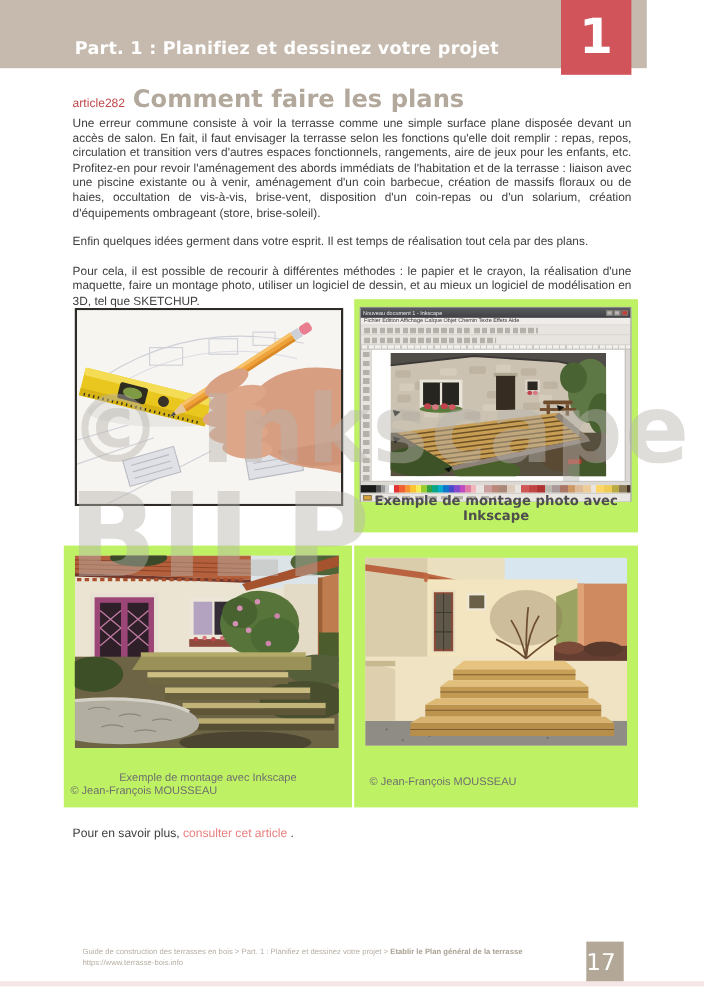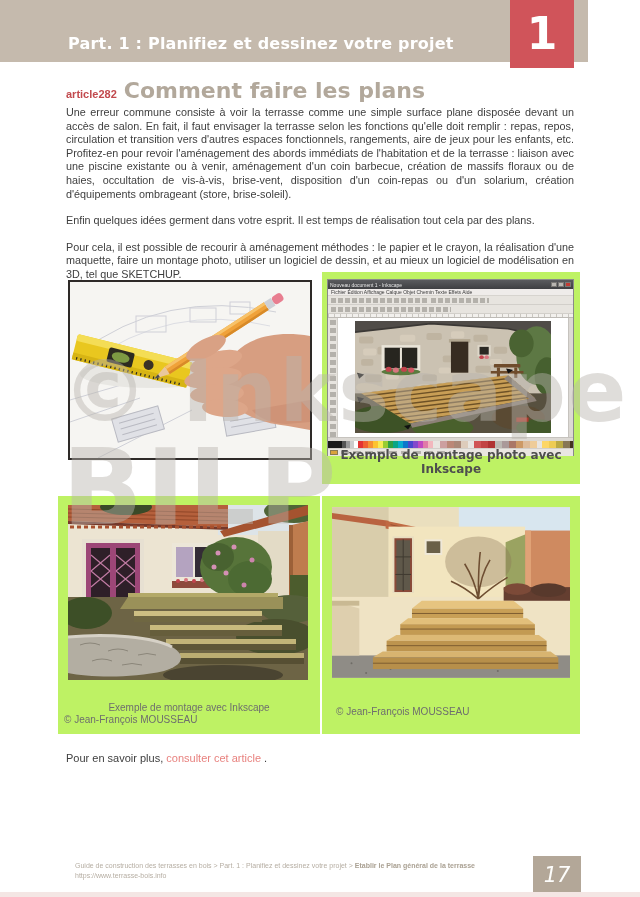--- a/index.html
+++ b/index.html
@@ -9,21 +9,21 @@
   
   .topbar{position:absolute;top:0;left:0;width:588px;height:62px;background:#c5baad;}
   .topbar-title{position:absolute;left:68px;bottom:9px;color:#ffffff;font-weight:bold;
         font-size:16px;font-family:"DejaVu Sans",sans-serif;letter-spacing:.2px;}
   .chapter-badge{position:absolute;top:0;left:510px;width:64px;height:68px;background:#d0545a;
         display:flex;align-items:center;justify-content:center;}
   .chapter-badge span{color:#fff;font-family:"DejaVu Sans",sans-serif;font-weight:bold;font-size:44px;line-height:1;}
 
   
   .title-row{position:absolute;left:66px;top:80px;display:flex;align-items:baseline;}
-  .article-tag{color:#c24a4e;font-weight:bold;font-size:11px;margin-right:7px;}
+  .article-tag{color:#c24a4e;font-weight:normal;font-size:11px;margin-right:7px;}
   .article-title{color:#b2a89b;font-family:"DejaVu Sans",sans-serif;font-weight:bold;
         font-size:22px;margin:0;line-height:1;}
 
   
   .text-block{position:absolute;left:66px;top:106px;width:508px;color:#3e3e3e;
         font-size:10.8px;line-height:13.6px;text-align:justify;}
   .text-block p{margin:0 0 13px 0;}
 
   
   .panel{position:absolute;background:#bef264;}
@@ -91,22 +91,22 @@
 
   
   .watermark{position:absolute;left:62px;top:348px;z-index:20;pointer-events:none;
         color:rgba(185,180,172,.45);font-family:"DejaVu Sans",sans-serif;font-weight:bold;}
   .wm1{display:block;font-size:86px;line-height:86px;letter-spacing:2px;white-space:nowrap;}
   .wm2{display:block;font-size:106px;line-height:96px;letter-spacing:3px;margin-top:6px;}
 
   
   .breadcrumb{position:absolute;left:75px;top:861px;font-size:7px;line-height:10px;color:#b6aea3;}
   .breadcrumb b{font-weight:bold;color:#aaa193;}
-  .page-badge{position:absolute;left:533px;top:856px;width:48px;height:38px;background:#b3a798;
-        display:flex;align-items:center;justify-content:center;font-style:italic;}
+  .page-badge{position:absolute;left:533px;top:856px;width:34px;height:38px;background:#b3a798;
+        display:flex;align-items:center;}
   .page-badge span{color:#fdfdfb;font-family:"DejaVu Sans",sans-serif;font-size:21px;}
   .bottom-strip{position:absolute;left:0;right:0;bottom:0;height:5px;background:#f4e6e4;}
 </style>
 </head>
 <body>
 
 <div class="page">
 
   <header class="topbar">
     <span class="topbar-title">Part. 1 : Planifiez et dessinez votre projet</span>
@@ -116,21 +116,21 @@
   </div>
 
   <div class="title-row">
     <span class="article-tag">article282</span>
     <h1 class="article-title">Comment faire les plans</h1>
   </div>
 
   <div class="text-block">
     <p>Une erreur commune consiste à voir la terrasse comme une simple surface plane disposée devant un accès de salon. En fait, il faut envisager la terrasse selon les fonctions qu'elle doit remplir : repas, repos, circulation et transition vers d'autres espaces fonctionnels, rangements, aire de jeux pour les enfants, etc. Profitez-en pour revoir l'aménagement des abords immédiats de l'habitation et de la terrasse : liaison avec une piscine existante ou à venir, aménagement d'un coin barbecue, création de massifs floraux ou de haies, occultation de vis-à-vis, brise-vent, disposition d'un coin-repas ou d'un solarium, création d'équipements ombrageant (store, brise-soleil).</p>
     <p>Enfin quelques idées germent dans votre esprit. Il est temps de réalisation tout cela par des plans.</p>
-    <p>Pour cela, il est possible de recourir à aménagement méthodes : le papier et le crayon, la réalisation d'une maquette, faire un montage photo, utiliser un logiciel de dessin, et au mieux un logiciel de modélisation en 3D, tel que SKETCHUP.</p>
+    <p>Pour cela, il est possible de recourir à différentes méthodes : le papier et le crayon, la réalisation d'une maquette, faire un montage photo, utiliser un logiciel de dessin, et au mieux un logiciel de modélisation en 3D, tel que SKETCHUP.</p>
   </div>
 
   <figure class="fig1-photo" style="margin:0;">
     <svg viewBox="0 0 240 176" aria-hidden="true">
       <rect width="240" height="176" fill="#f6f5f2"></rect>
       <g stroke="#cfd0d7" fill="none" stroke-width="1">
         <path d="M8,72 Q95,6 206,30"></path>
         <path d="M16,82 Q100,20 200,44" stroke="#dcdde3"></path>
         <rect x="120" y="26" width="26" height="14"></rect>
         <rect x="160" y="20" width="20" height="12"></rect>

